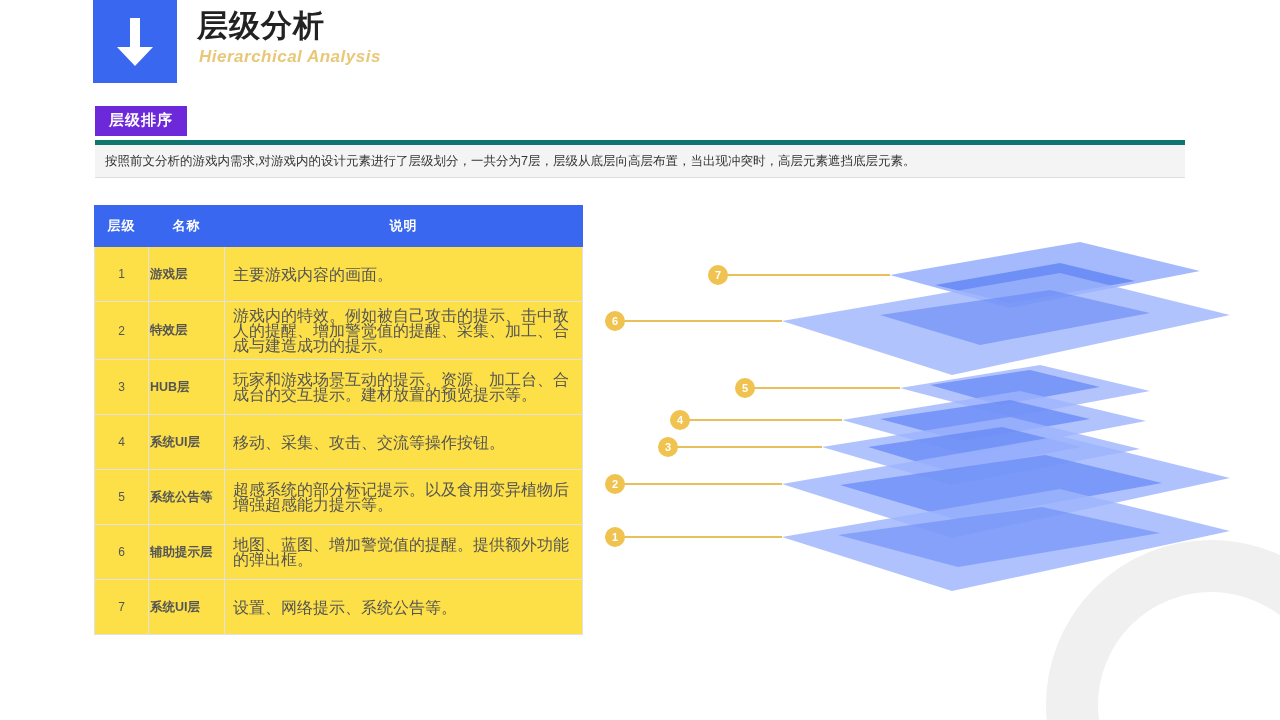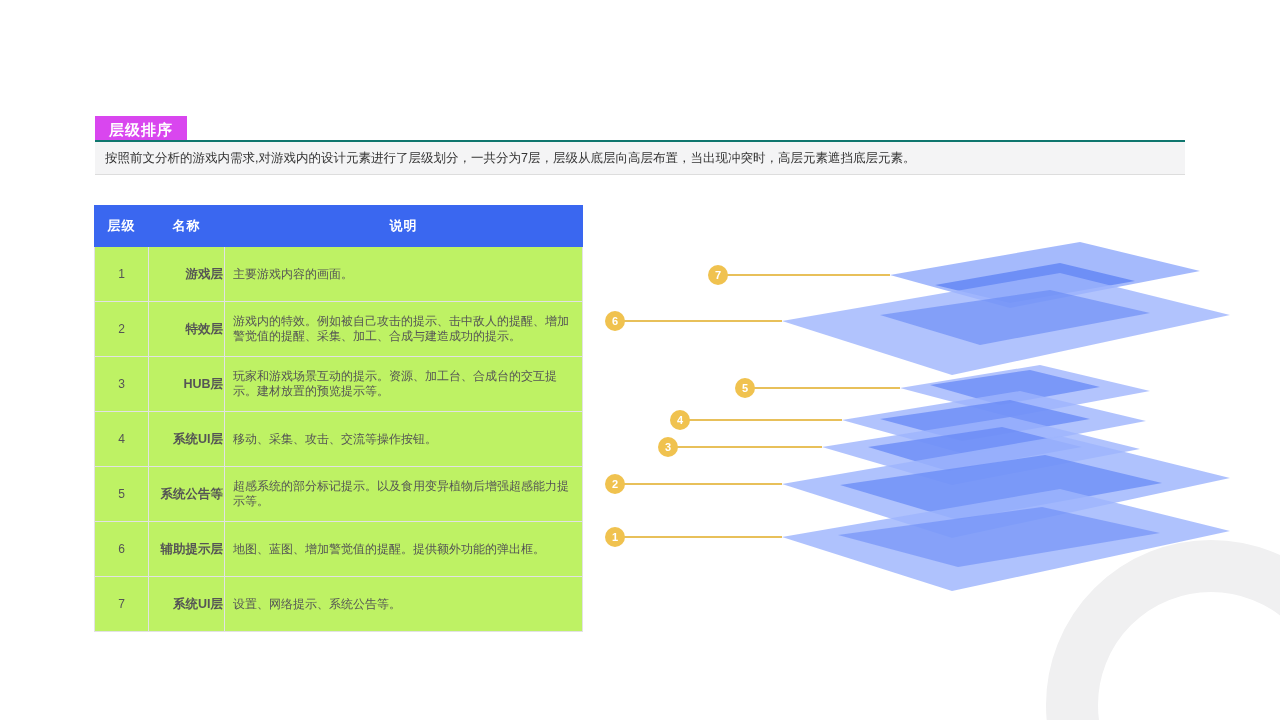--- a/index.html
+++ b/index.html
@@ -34,72 +34,72 @@
     letter-spacing:1px;line-height:1.15;margin:0;
   }
   .sub-title{
     font-size:17px;font-style:italic;font-weight:bold;
     color:#e8c878;letter-spacing:.5px;margin:3px 0 0 2px;
     font-family:"Liberation Sans","DejaVu Sans",sans-serif;
   }
 
   
   .section-tag{
-    position:absolute;left:95px;top:116px;
-    background:#d946ef;color:#ffffff;
+    position:absolute;left:95px;top:106px;
+    background:#6d28d9;color:#ffffff;
     font-size:15px;font-weight:bold;
     padding:5px 14px 6px 14px;
     letter-spacing:1px;
     z-index:5;
   }
 
   
   .desc-bar{
     position:absolute;left:95px;top:140px;width:1090px;
     background:#f4f4f5;
-    border-top:2px solid #0f766e;
+    border-top:5px solid #0f766e;
     border-bottom:1px solid #dddddd;
     color:#333333;font-size:12.5px;line-height:24px;
     padding:4px 8px 4px 10px;
     box-sizing:border-box;
     white-space:nowrap;
     z-index:5;
   }
 
   
   .lv-table{
     position:absolute;left:94px;top:205px;width:488px;
     border-collapse:collapse;
     table-layout:fixed;
     z-index:5;
-    background:#bef264;
+    background:#fde047;
   }
   .lv-table th{
     background:#3a67f0;color:#ffffff;
     font-size:13px;font-weight:bold;
     height:38px;
     border:1px solid #3a67f0;
     letter-spacing:1px;
   }
   .lv-table td{
     border:1px solid #e2e2e4;
     color:#555555;
     vertical-align:middle;
   }
   .col-level{width:54px;}
   .col-name{width:76px;}
   .col-desc{width:358px;}
   .cell-level{
     text-align:center;font-size:12px;color:#6b7a99;
   }
   .cell-name{
-    text-align:right;font-size:12.5px;font-weight:bold;color:#333333;
+    text-align:left;font-size:12.5px;font-weight:bold;color:#333333;
   }
   .cell-desc{
-    font-size:12px;line-height:15px;color:#777777;
+    font-size:16px;line-height:15px;color:#777777;
     padding:6px 8px 6px 8px;
   }
   .lv-table tbody tr{height:55px;}
 
   
   .diagram{
     position:absolute;left:590px;top:195px;
     width:690px;height:470px;
     z-index:4;
   }
@@ -109,20 +109,31 @@
     font-family:"Liberation Sans","DejaVu Sans",sans-serif;
   }
 </style>
 </head>
 <body>
 
 <div class="slide">
 
   <div class="corner-ring"></div>
 
+  <div class="header">
+    <div class="logo-box">
+      <svg width="46" height="52" viewBox="0 0 46 52" aria-hidden="true">
+        <path d="M18 2 L28 2 L28 31 L41 31 L23 50 L5 31 L18 31 Z" fill="#ffffff"></path>
+      </svg>
+    </div>
+    <div class="title-block">
+      <div class="main-title">层级分析</div>
+      <div class="sub-title">Hierarchical  Analysis</div>
+    </div>
+  </div>
 
   <div class="section-tag">层级排序</div>
 
   <div class="desc-bar">按照前文分析的游戏内需求,对游戏内的设计元素进行了层级划分，一共分为7层，层级从底层向高层布置，当出现冲突时，高层元素遮挡底层元素。</div>
 
   <table class="lv-table">
     <colgroup>
       <col class="col-level">
         <col class="col-name">
         <col class="col-desc">

